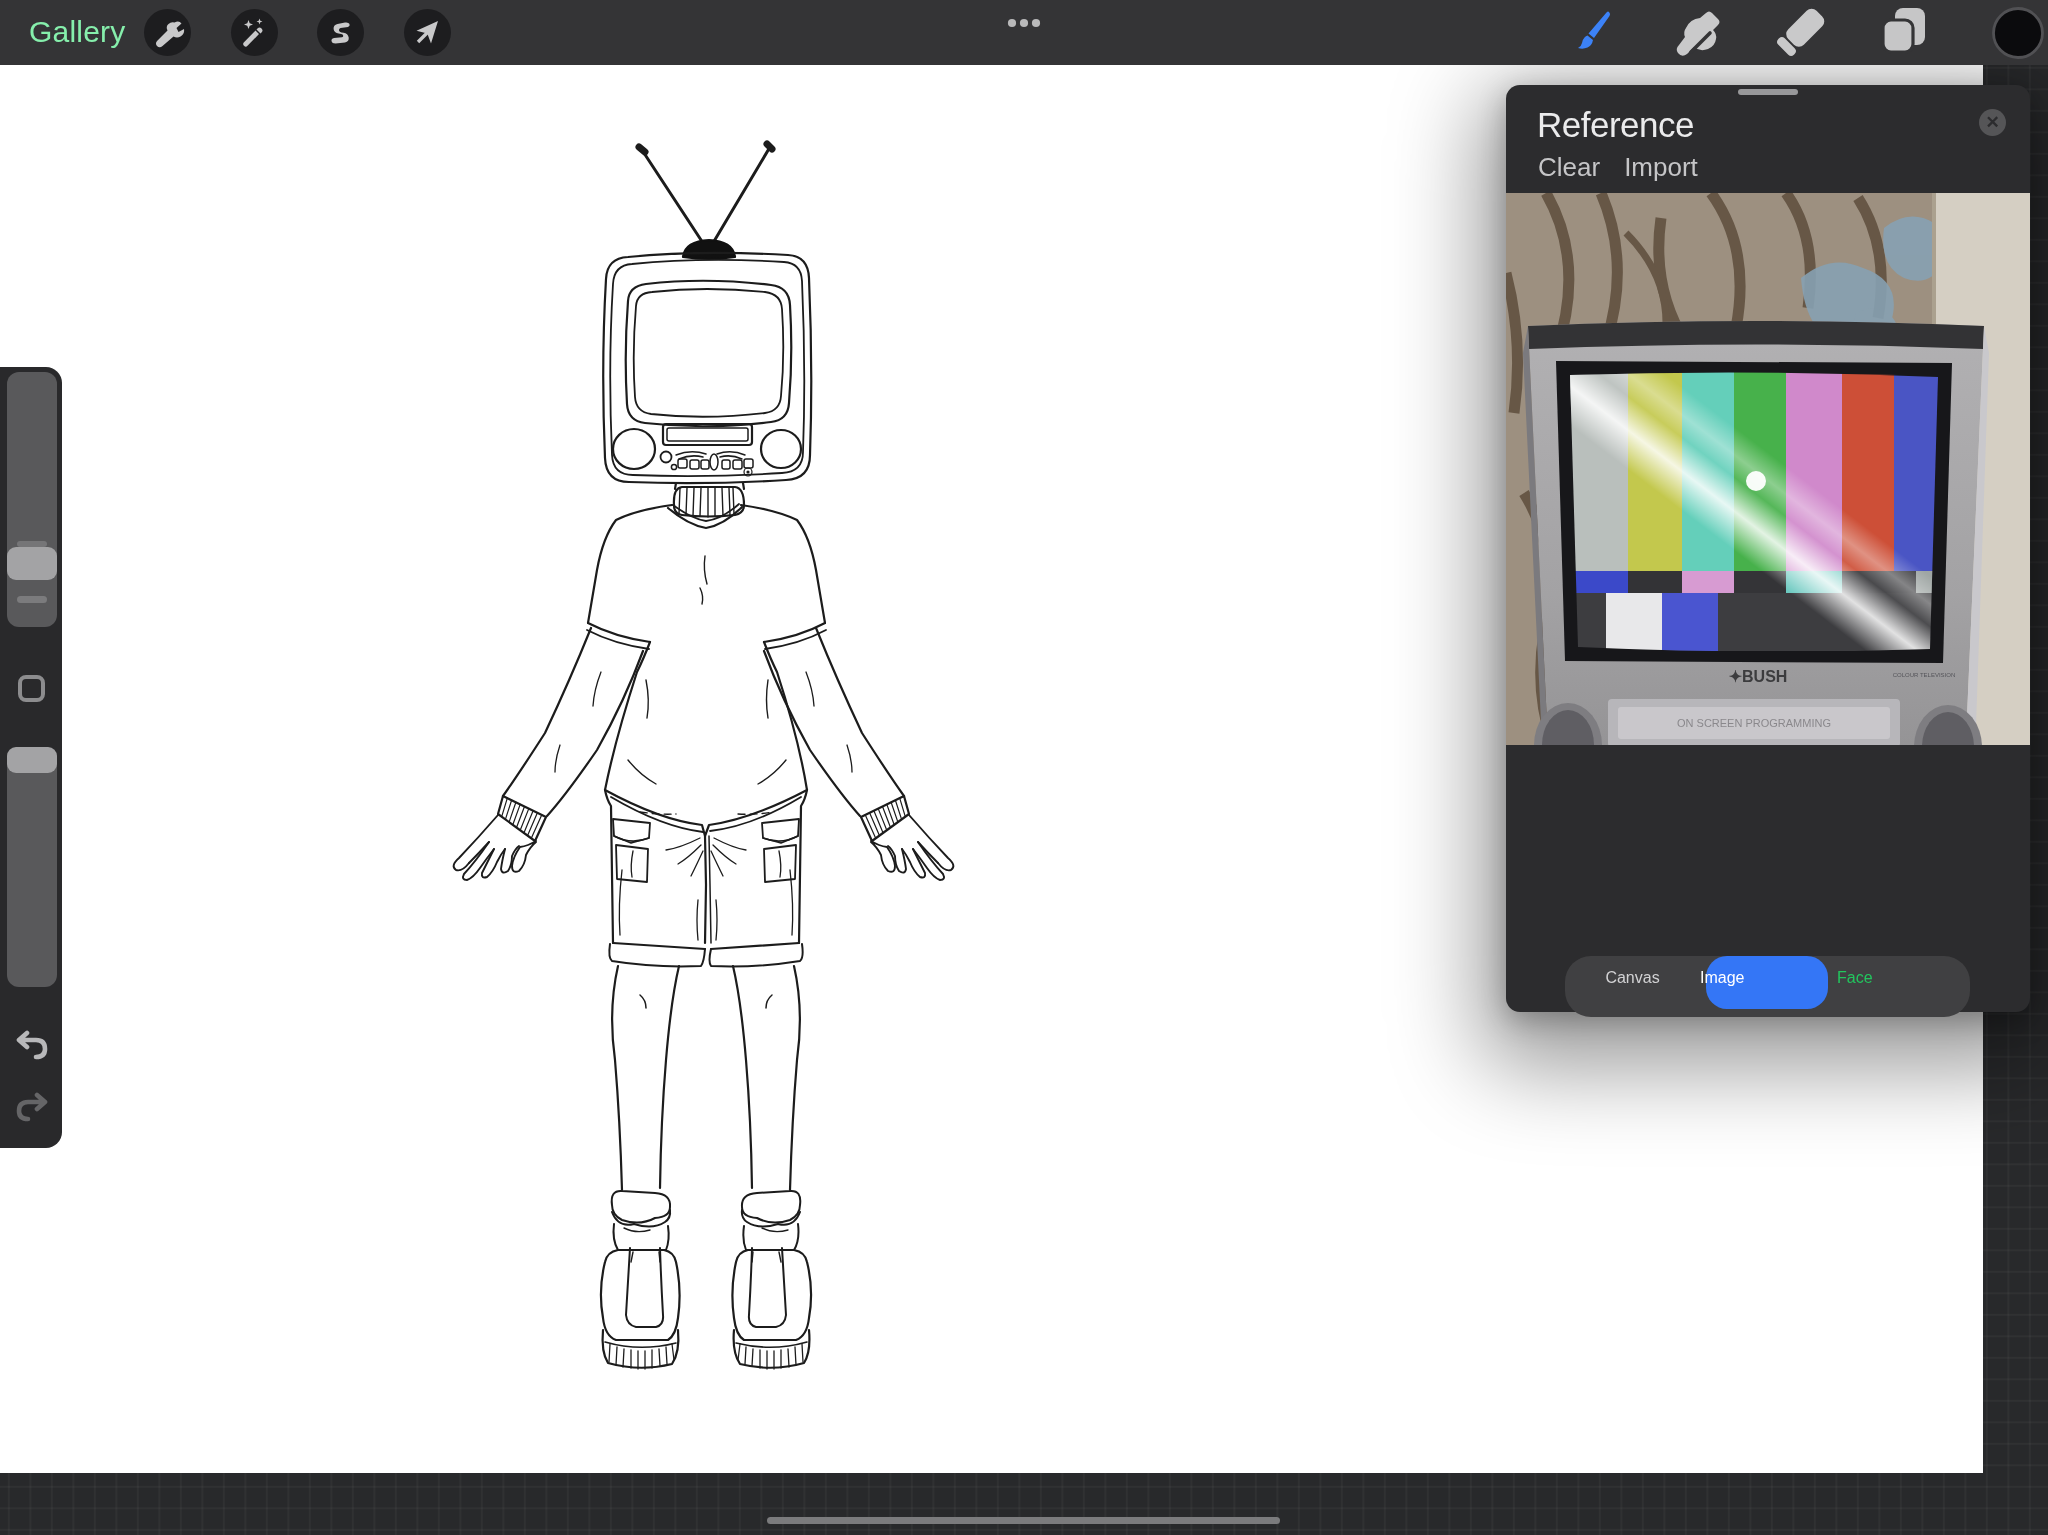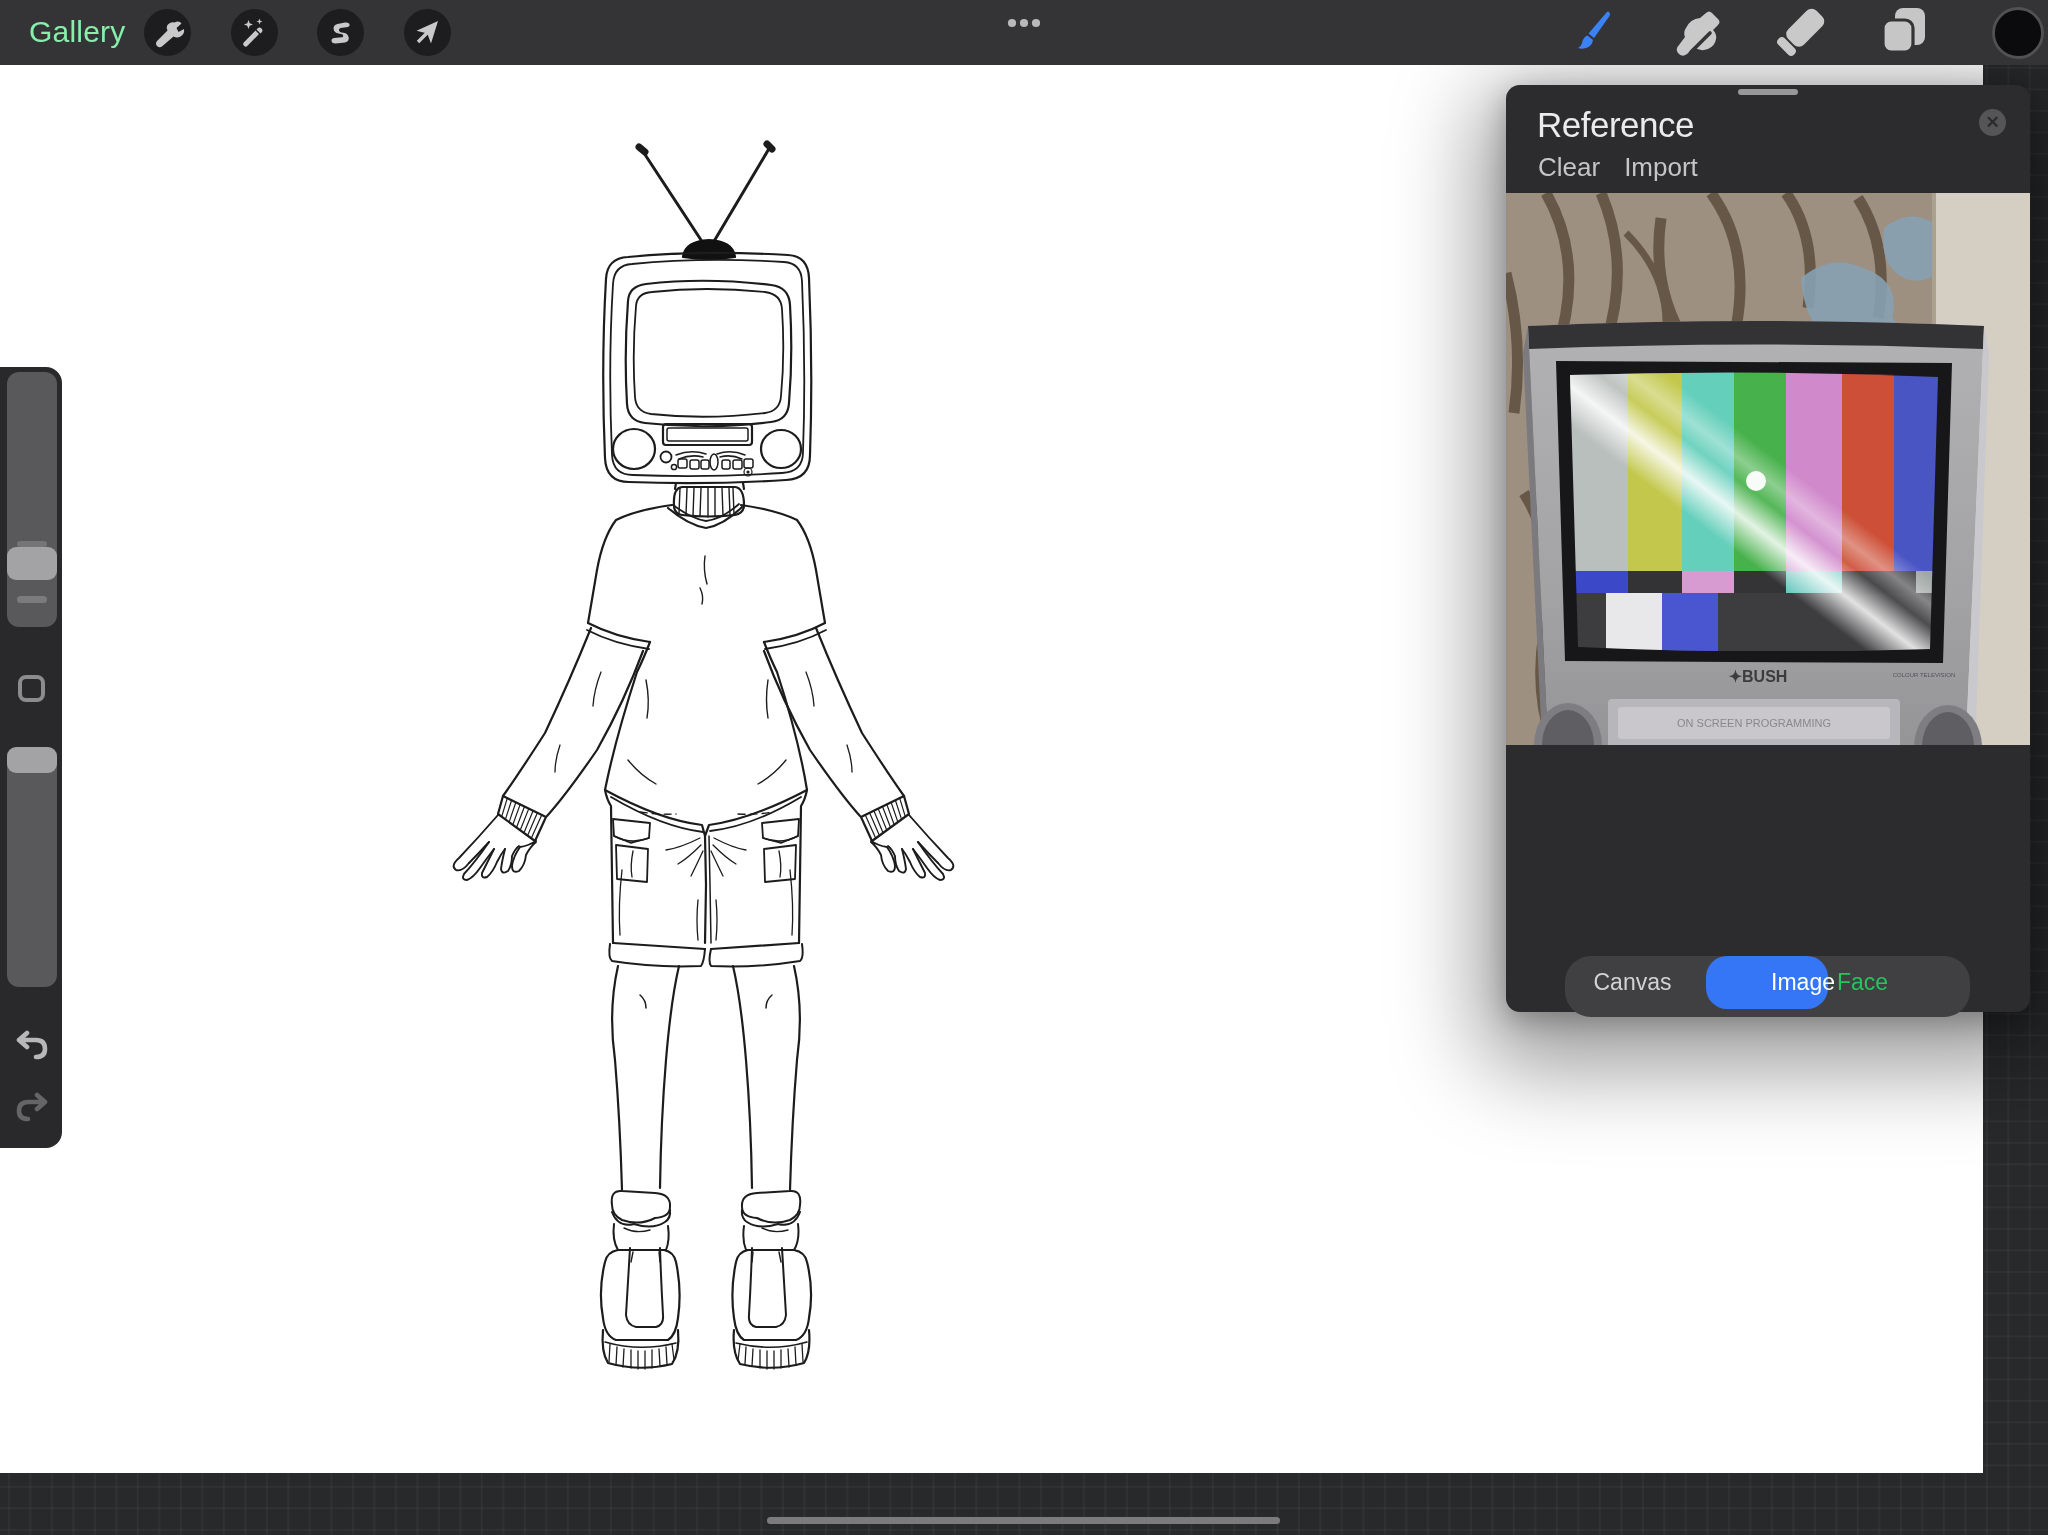--- a/index.html
+++ b/index.html
@@ -49,21 +49,21 @@
     box-shadow:0 30px 90px 25px rgba(0,0,0,0.40), 0 8px 28px rgba(0,0,0,0.25);
   }
   #handle{position:absolute;left:232px;top:4px;width:60px;height:6px;border-radius:3px;background:#98989a;}
   #reftitle{position:absolute;left:31px;top:20px;color:#ebebec;font-size:35px;font-weight:normal;letter-spacing:-0.5px;}
   #closebtn{position:absolute;right:24px;top:24px;width:27px;height:27px;border-radius:50%;background:#555557;color:#2c2c2e;text-align:center;font-size:17px;line-height:27px;font-weight:bold;}
   #clearimp{position:absolute;left:32px;top:67px;color:#c5c5c7;font-size:26px;text-align:right;}
   #clearimp span.gap{display:inline-block;width:24px;}
   #photo{position:absolute;left:0px;top:108px;width:524px;height:552px;overflow:hidden;}
   #tabs{
     position:absolute;left:59px;top:871px;width:405px;height:61px;border-radius:26px;
-    background:#404042;color:#d6d6d8;font-size:23px;
+    background:#404042;color:#d6d6d8;font-size:16px;
   }
   #tabs .sel{position:absolute;left:141px;top:0px;width:122px;height:53px;border-radius:21px;background:#3476f6;}
   #tabs .lab{position:absolute;top:13px;}
   
   #homebar{position:absolute;left:767px;top:1517px;width:513px;height:7px;border-radius:4px;background:#7b7b7d;}
 </style>
 </head>
 <body>
   <div id="canvas"></div>
   <div id="charwrap">
@@ -487,17 +487,17 @@
         <circle cx="406" cy="614" r="6" fill="#2e2e30"></circle>
         <path d="M100,585 q60,8 120,6" stroke="#8e8d91" stroke-width="2" fill="none"></path>
 
         <circle cx="215" cy="672" r="3" fill="#9a927f"></circle>
         <path d="M40,725 l20,4" stroke="#9a927f" stroke-width="2"></path>
       </svg>
     </div>
     <div id="tabs">
       <div class="sel"></div>
       <div class="lab" style="left:0;width:135px;text-align:center;color:#d2d2d4">Canvas</div>
-      <div class="lab" style="left:135px;width:135px;text-align:right;color:#ffffff">Image</div>
+      <div class="lab" style="left:135px;width:135px;text-align:left;color:#ffffff">Image</div>
       <div class="lab" style="left:272px;width:135px;text-align:left;color:#22c55e">Face</div>
     </div>
   </div>
   <div id="homebar"></div>
 
 </body></html>

